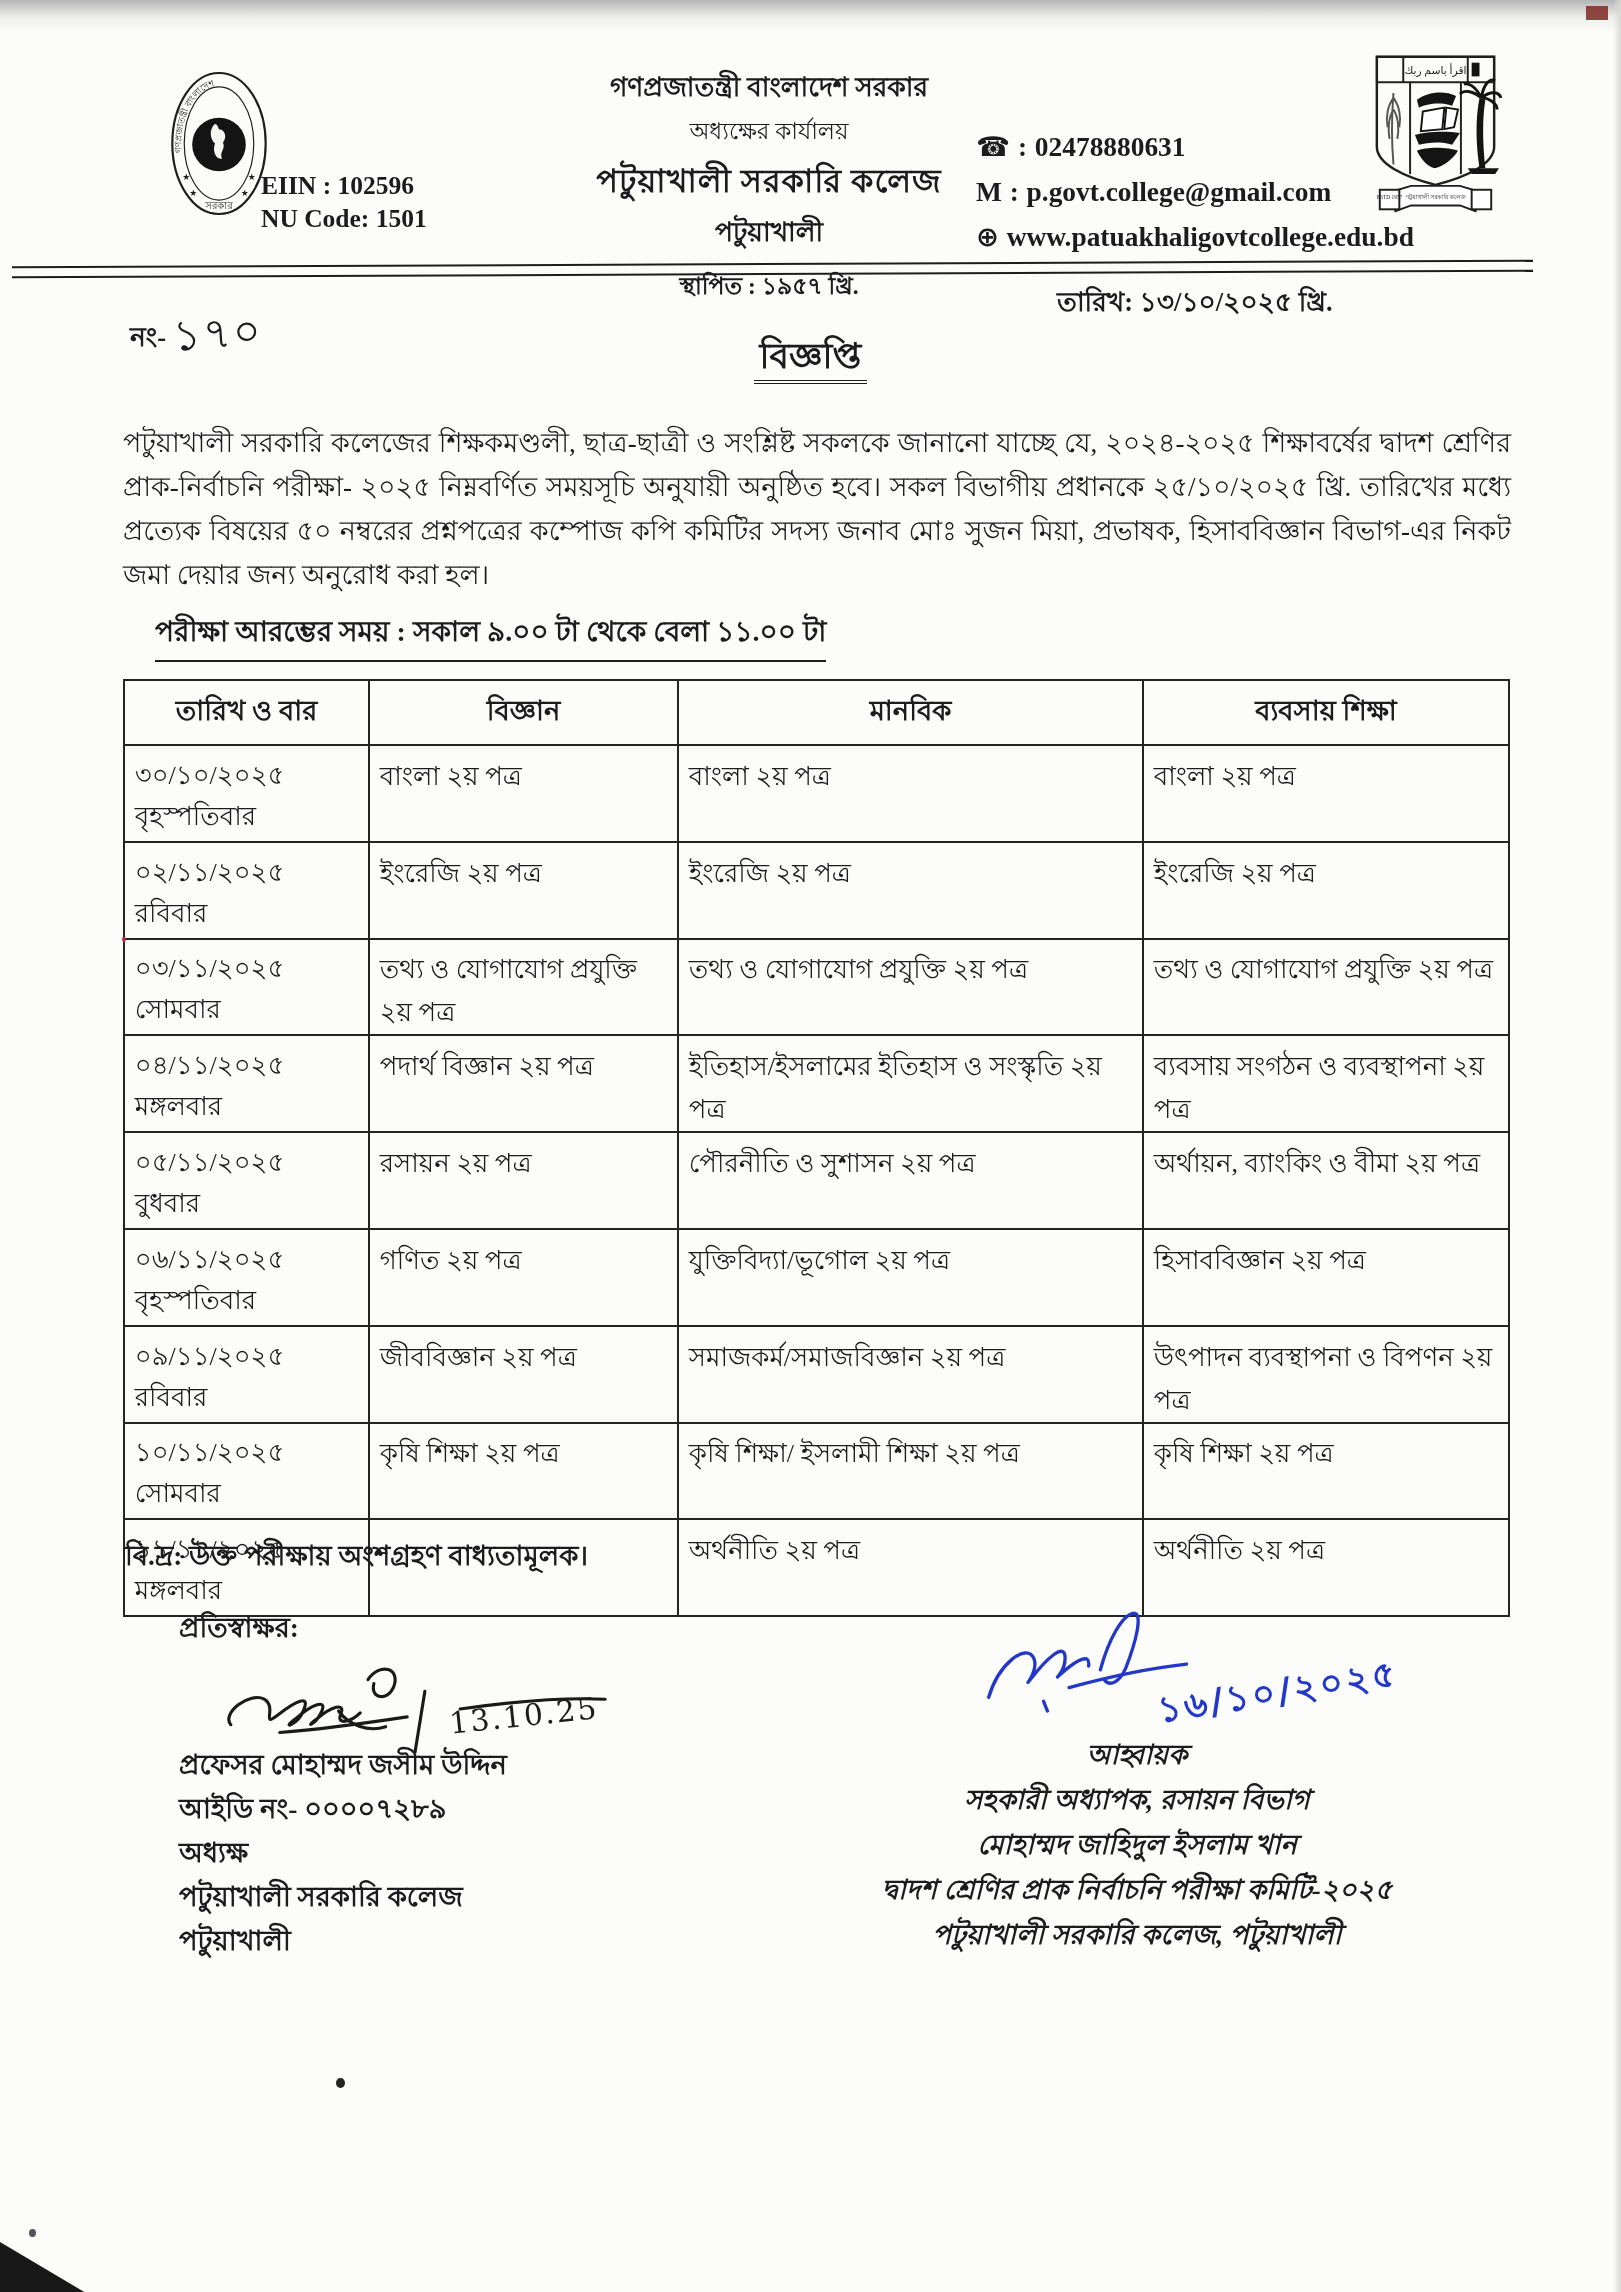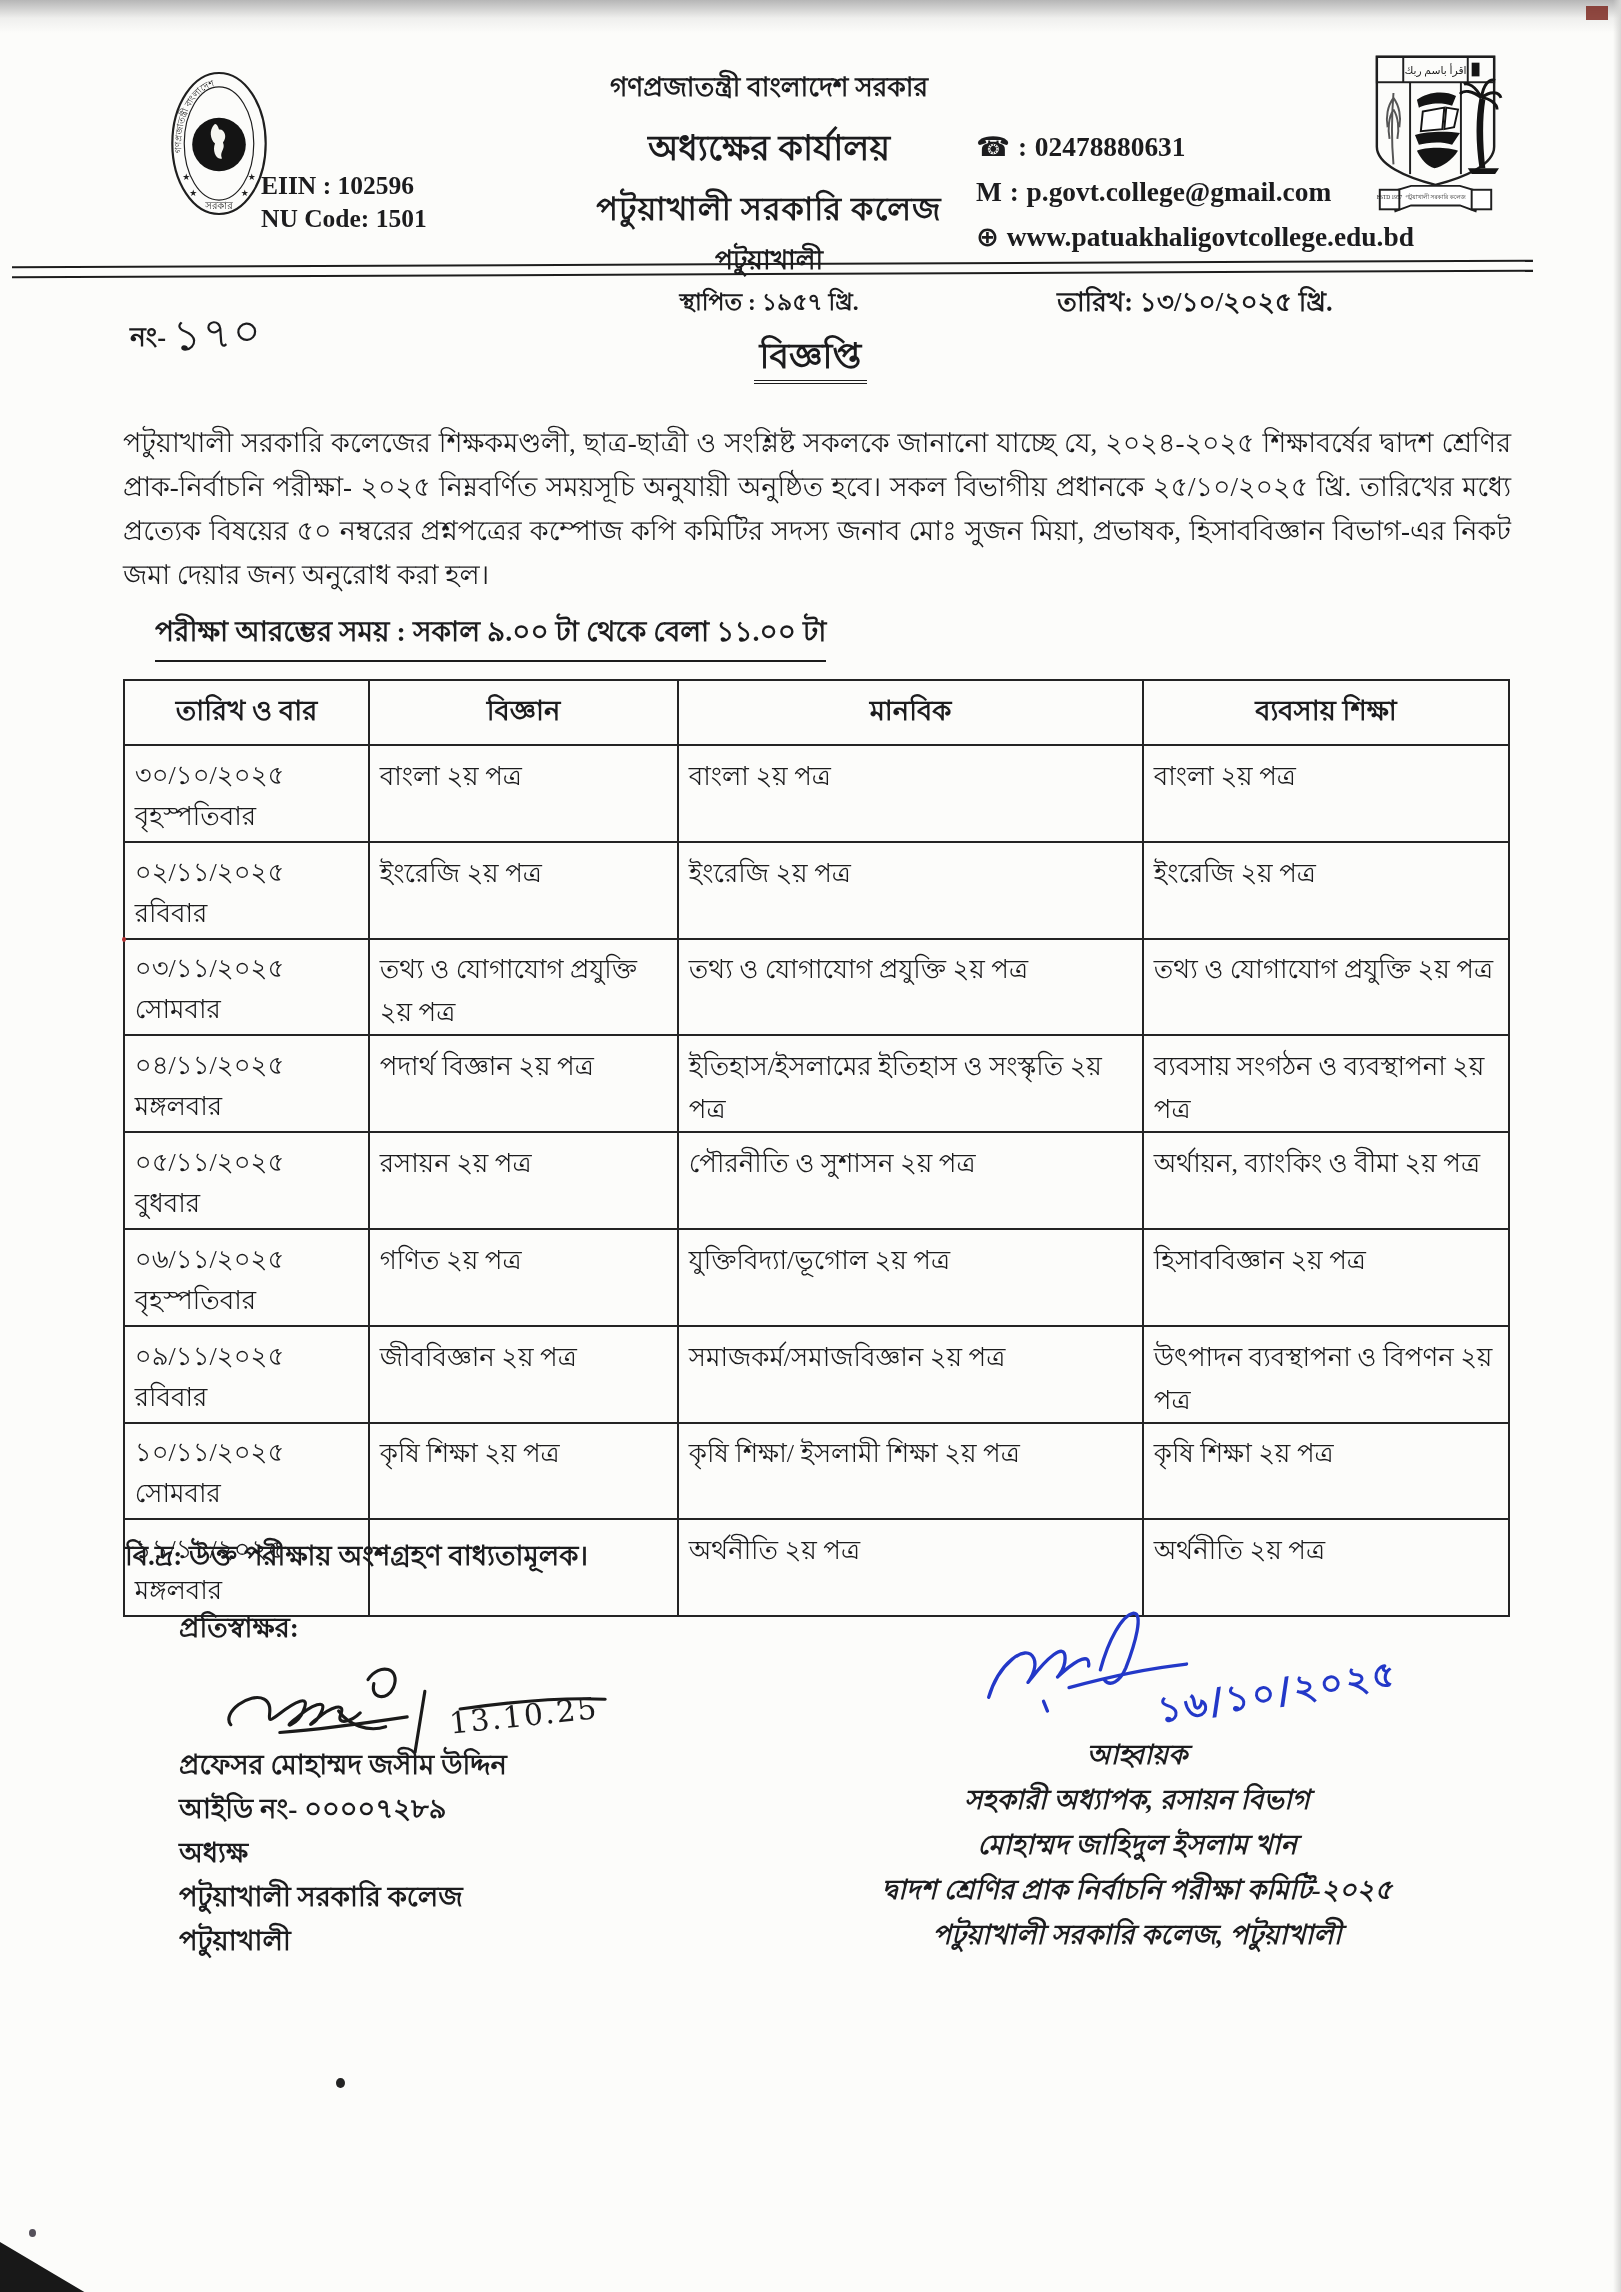--- a/index.html
+++ b/index.html
@@ -11,24 +11,24 @@
   .scan-top{position:absolute;top:0;left:0;width:100%;height:33px;
     background:linear-gradient(#b6b6b6 0%,rgba(200,200,200,.25) 55%,rgba(255,255,255,0) 100%);}
   .scan-right{position:absolute;top:0;right:0;width:7.8px;height:100%;
     background:linear-gradient(to left,#d8d8d6,rgba(255,255,255,0));}
 
   
   .govt-seal{position:absolute;left:169px;top:69px;width:100px;height:149px;}
   .eiin-block{position:absolute;left:261px;top:169px;font-weight:bold;font-size:25.5px;line-height:33px;white-space:nowrap;}
   .head-center{position:absolute;left:534px;top:67px;width:470px;text-align:center;}
   .head-center .l1{font-size:26.5px;font-weight:600;}
-  .head-center .l2{font-size:35px;font-weight:700;margin-top:10px;}
+  .head-center .l2{font-size:23px;font-weight:400;margin-top:2px;}
   .head-center .l3{font-size:32px;font-weight:700;letter-spacing:1px;margin-top:3.9px;}
   .head-center .l4{font-size:26.5px;font-weight:700;margin-top:2px;}
-  .head-center .l5{font-size:23.5px;font-weight:600;margin-top:0;}
+  .head-center .l5{font-size:23.5px;font-weight:600;margin-top:12px;}
   .contact{position:absolute;left:976px;top:125px;font-weight:bold;font-size:27.4px;line-height:45px;white-space:nowrap;}
   .contact .row{display:flex;align-items:center;gap:7.8px;}
   .contact .ic{font-size:27.4px;}
   .crest{position:absolute;left:1366px;top:49px;width:139px;height:174px;}
 
   .rule-double{position:absolute;left:11.8px;top:263px;width:1521px;height:7.8px;
     border-top:2.9px solid #1d1d1d;border-bottom:2px solid #1d1d1d;transform:rotate(-0.25deg);}
 
   
   .ref-no{position:absolute;left:130px;top:299px;font-size:26.5px;font-weight:600;}

